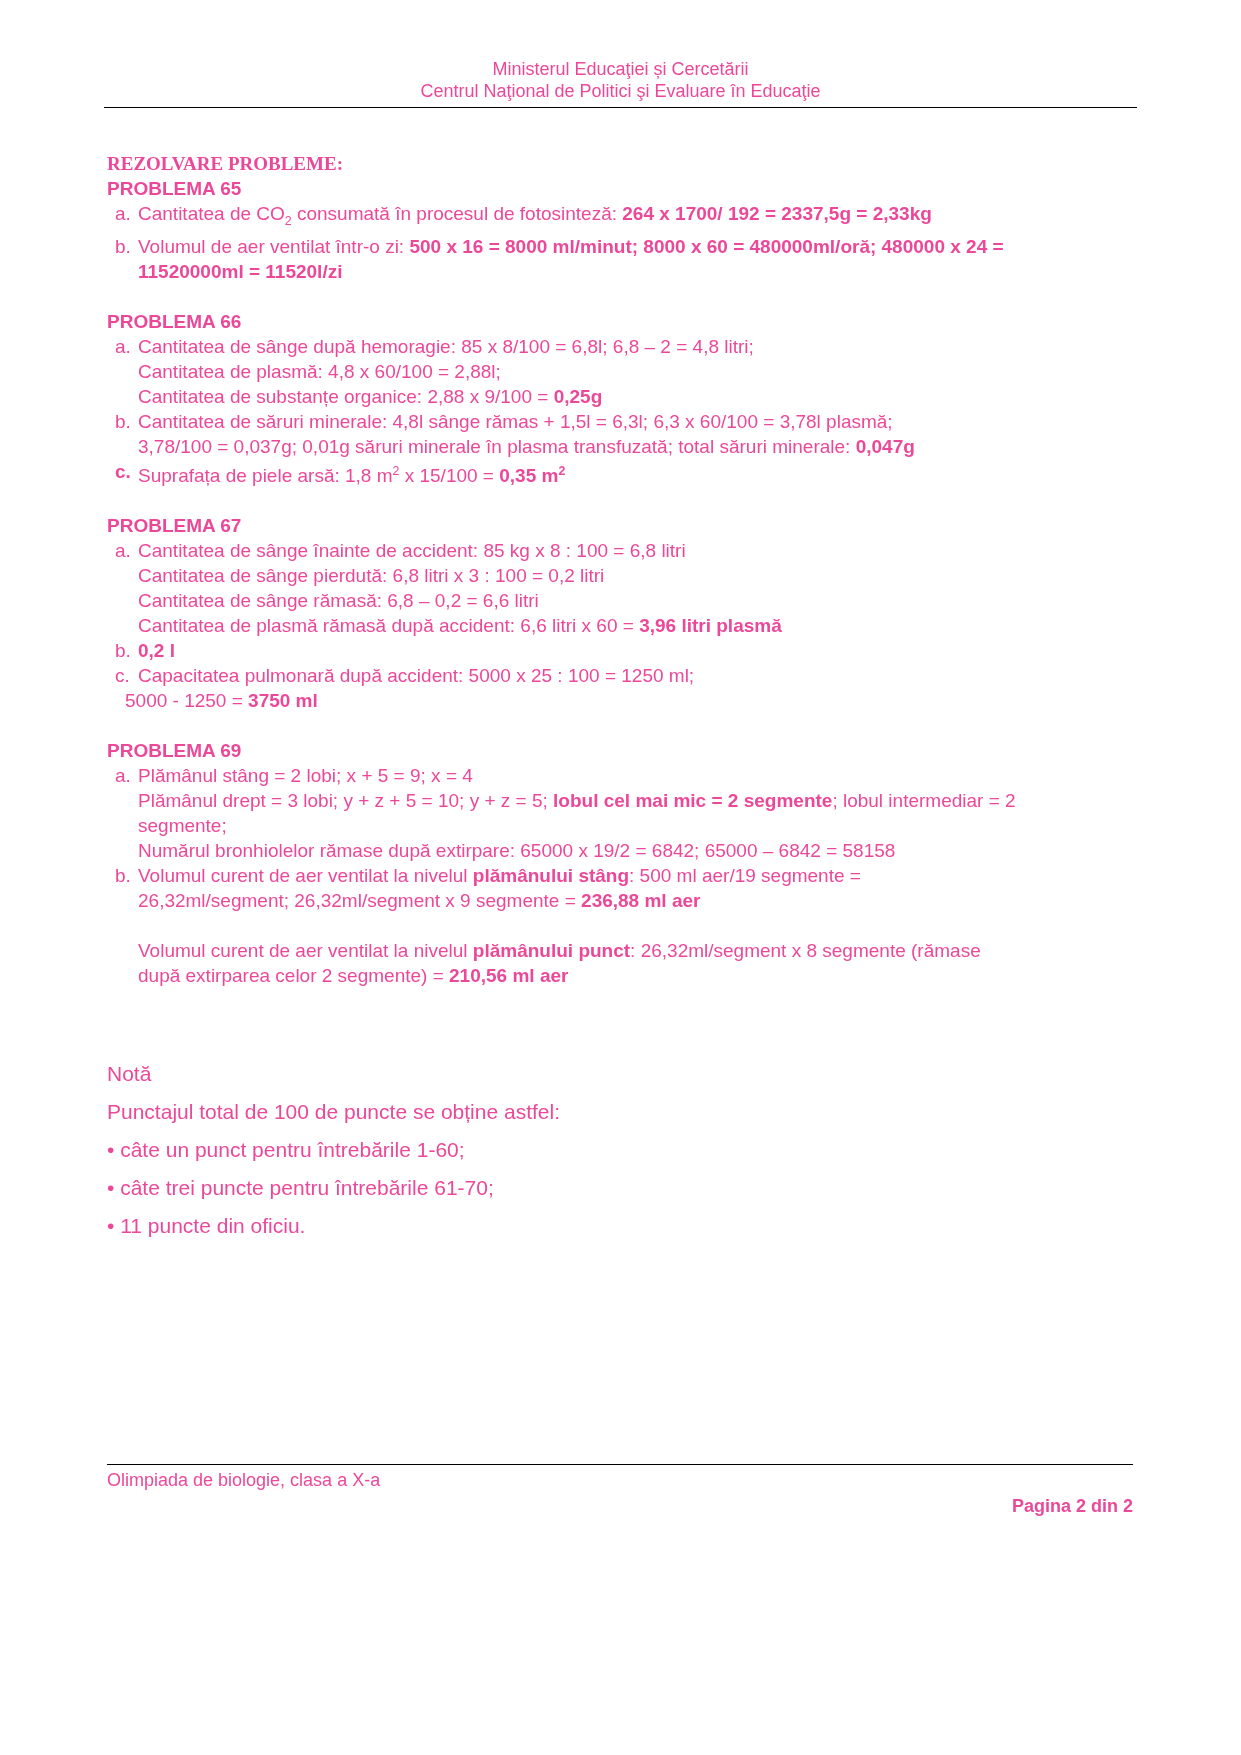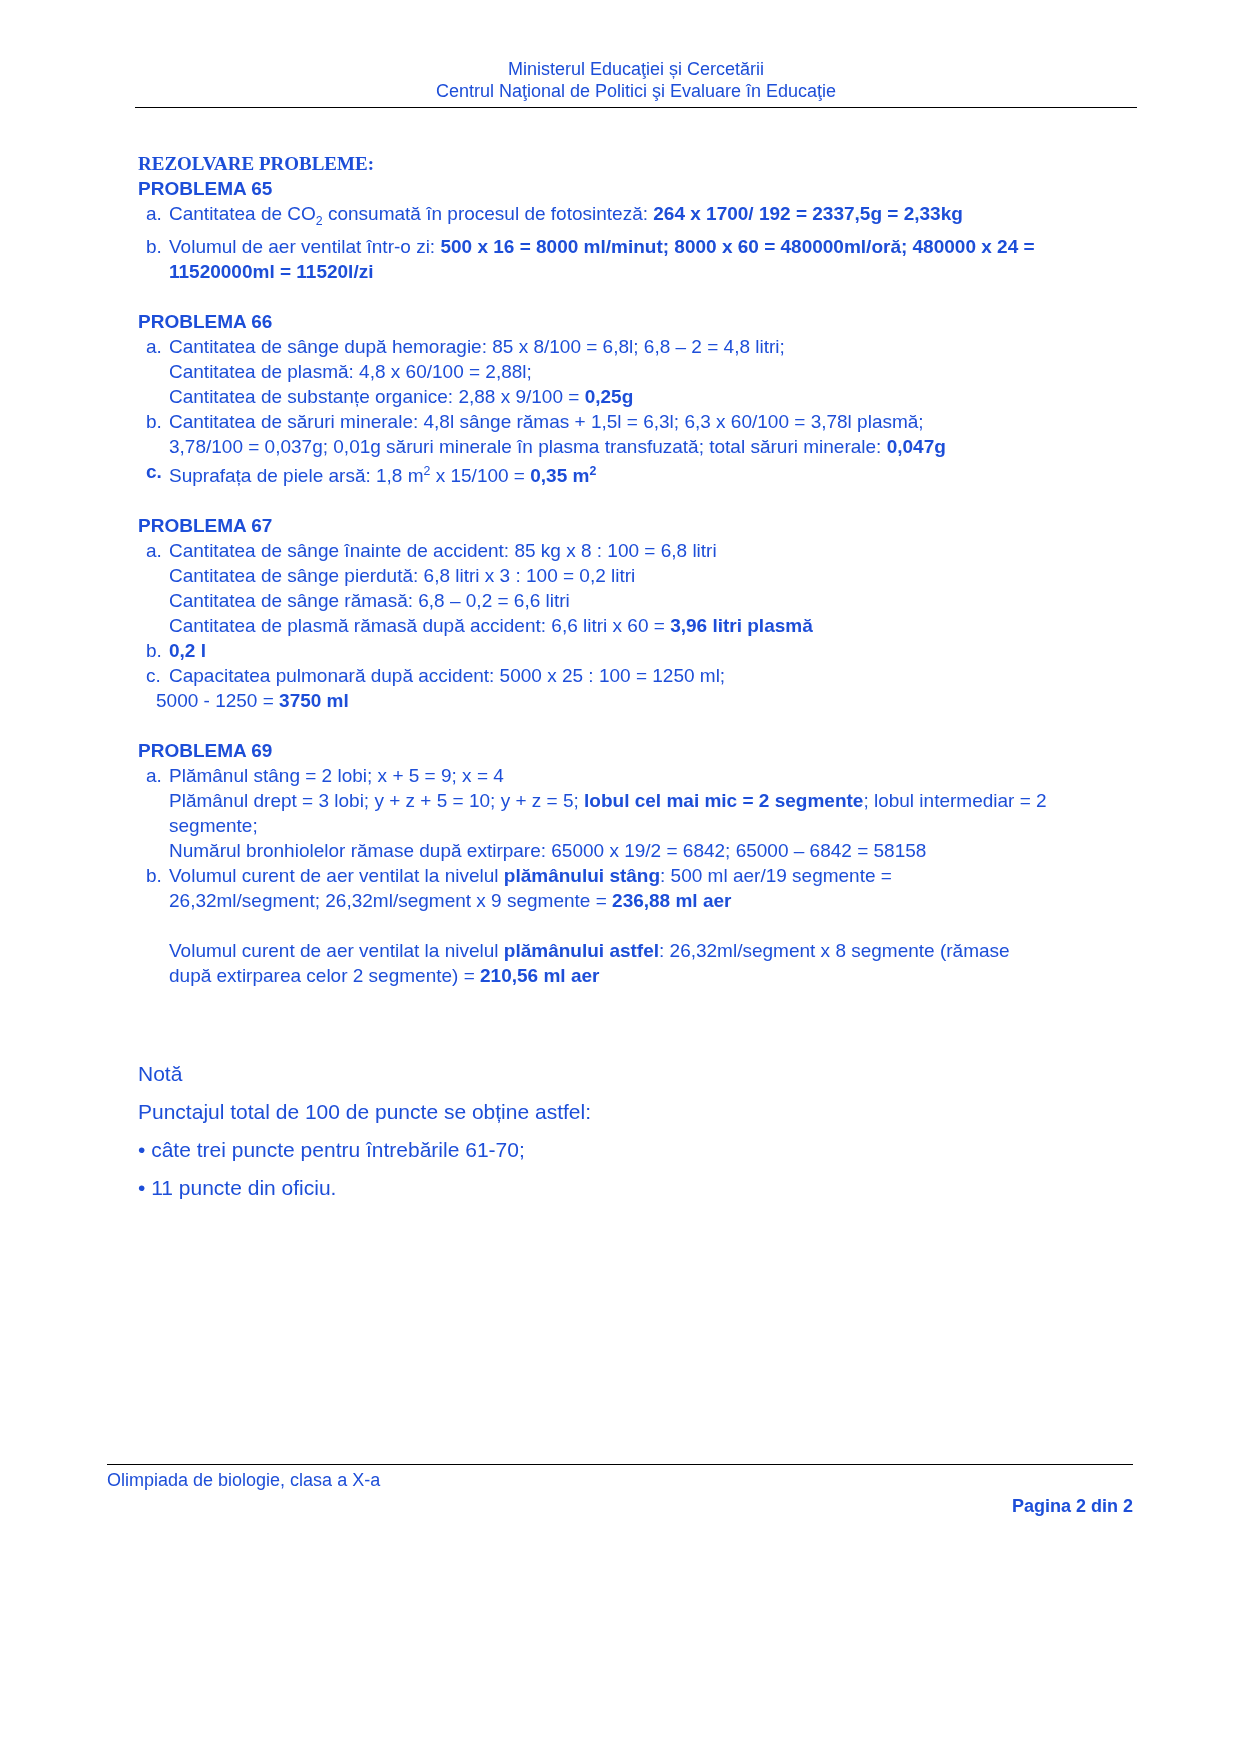--- a/index.html
+++ b/index.html
@@ -1,18 +1,18 @@
 <!DOCTYPE html>
 <html><head>
 <meta charset="utf-8">
 <style>
   html,body{margin:0;padding:0;background:#ffffff;}
   .page{
     width:1241px;height:1755px;position:relative;background:#ffffff;
-    font-family:"Liberation Sans",sans-serif;color:#1d4ed8;box-sizing:border-box;padding-left:31px;
+    font-family:"Liberation Sans",sans-serif;color:#ec4899;box-sizing:border-box;
   }
   
   .doc-header{padding-top:58px;text-align:center;font-size:18px;line-height:22px;}
   .hdr-rule{border:0;border-top:1.5px solid #000;margin:5px 104px 0 104px;}
   
   .content{margin:43px 110px 0 107px;font-size:19px;line-height:25px;}
   .doc-title{font-weight:bold;font-family:Liberation Serif, serif;}
   .problem{margin:0;}
   .problem + .problem{margin-top:25px;}
   .problem-title{font-weight:bold;}
@@ -122,31 +122,32 @@
               <div class="line"><span>segmente;</span></div>
               <div class="line"><span>Numărul bronhiolelor rămase după extirpare: 65000 x 19/2 = 6842; 65000 – 6842 = 58158</span></div>
             </div>
           </div>
           <div class="item">
             <span class="item-label">b.</span>
             <div class="item-body">
               <div class="line"><span>Volumul curent de aer ventilat la nivelul </span><span class="b">plămânului stâng</span><span>: 500 ml aer/19 segmente =</span></div>
               <div class="line"><span>26,32ml/segment; 26,32ml/segment x 9 segmente = </span><span class="b">236,88 ml aer</span></div>
               <div class="spacer"></div>
-              <div class="line"><span>Volumul curent de aer ventilat la nivelul </span><span class="b">plămânului astfel</span><span>:  26,32ml/segment x 8 segmente (rămase</span></div>
+              <div class="line"><span>Volumul curent de aer ventilat la nivelul </span><span class="b">plămânului punct</span><span>:  26,32ml/segment x 8 segmente (rămase</span></div>
               <div class="line"><span>după extirparea celor 2 segmente) = </span><span class="b">210,56 ml aer</span></div>
             </div>
           </div>
         </section>
       </div>
 
     <section class="nota">
       <p>Notă</p>
       <p>Punctajul total de 100 de puncte se obține astfel:</p>
       <div id="nota-bullets">
+          <p class="nota-line">• câte un punct pentru întrebările 1-60;</p>
           <p class="nota-line">• câte trei puncte pentru întrebările 61-70;</p>
           <p class="nota-line">• 11 puncte din oficiu.</p>
         </div>
     </section>
   </main>
 
   <footer class="doc-footer">
     <hr class="ftr-rule">
     <div>Olimpiada de biologie, clasa a X-a</div>
     <div class="page-num">Pagina 2 din 2</div>

